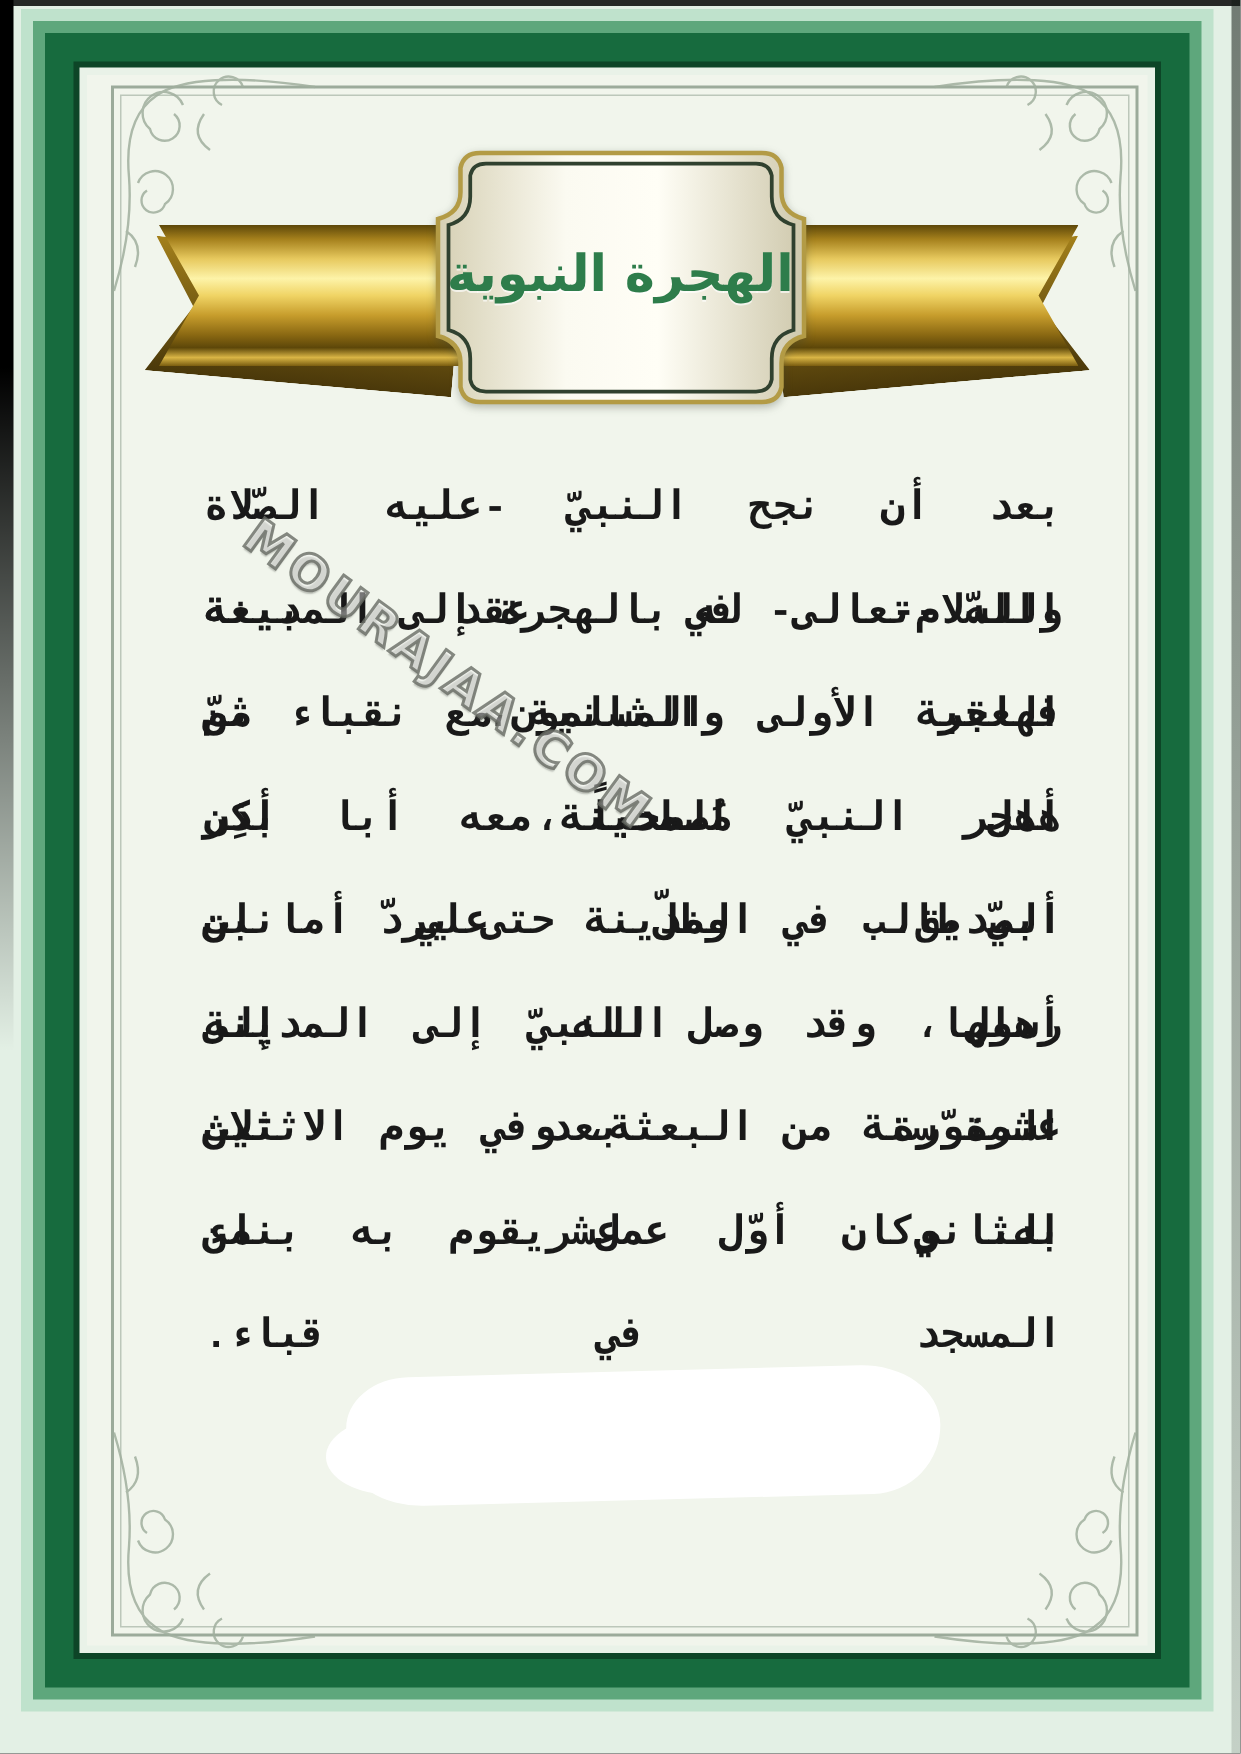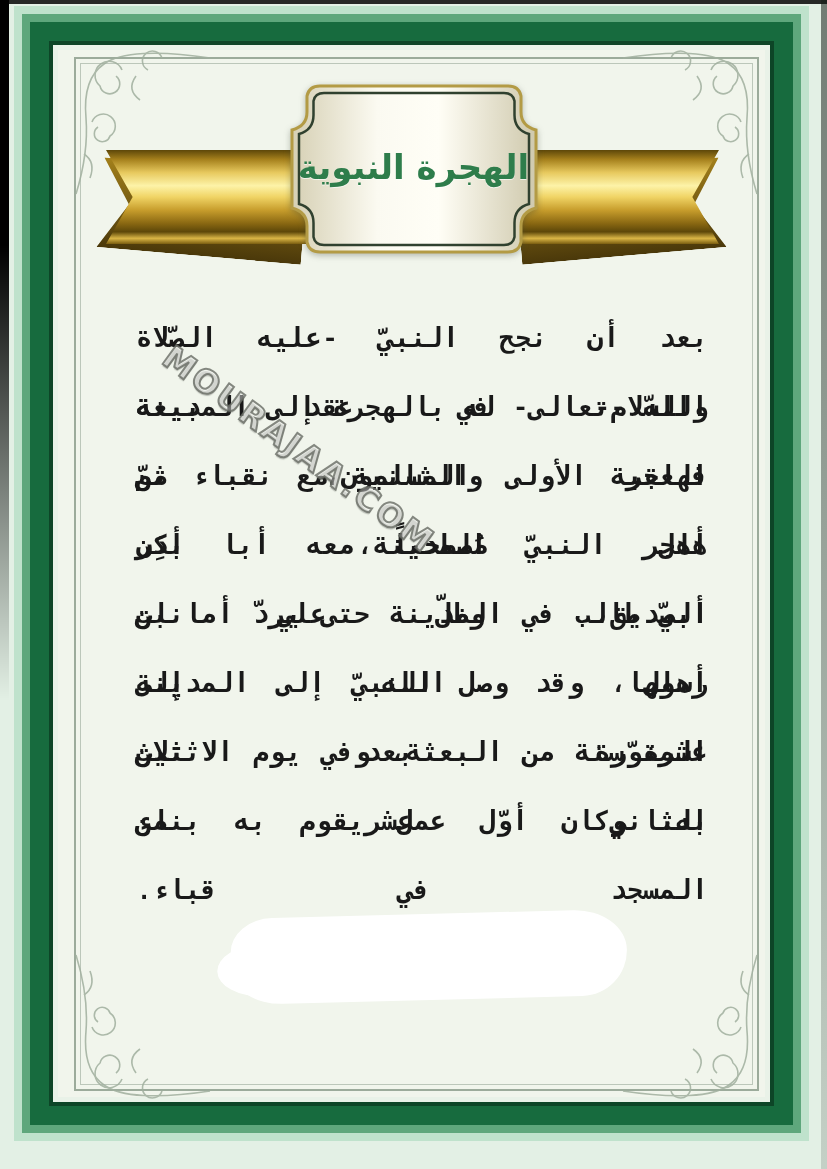--- a/index.html
+++ b/index.html
@@ -66,21 +66,21 @@
   .ru-right{right:104px;clip-path:polygon(0 0,100% 0,86% 50%,100% 100%,0 100%);transform:rotate(-5deg);}
   .ribbon{
     position:absolute;top:150px;width:205px;height:94px;z-index:3;
     background:linear-gradient(180deg,
       #5d4709 0%,#a5801c 10%,#e7c95e 24%,#fdf3a8 38%,#f0d465 50%,
       #c79d2c 64%,#8a6812 78%,#5d4709 87%,var(--gold) 94%,#7a5d10 100%);
   }
   .rb-left{left:106px;clip-path:polygon(0 0,100% 0,100% 100%,0 100%,13% 50%);}
   .rb-right{right:108px;clip-path:polygon(0 0,100% 0,87% 50%,100% 100%,0 100%);}
   .badge{
-    position:absolute;top:76px;left:50%;transform:translateX(-50%);
+    position:absolute;top:92px;left:50%;transform:translateX(-50%);
     width:292px;height:186px;z-index:4;
     filter:drop-shadow(0 2px 3px rgba(60,70,55,.35));
   }
   .badge svg{position:absolute;inset:0;}
   .badge-title{
     position:absolute;inset:0;
     display:flex;align-items:center;justify-content:center;
     padding-bottom:4px;
     font-size:34px;font-weight:700;color:var(--title-green);
     text-shadow:0 1px 0 rgba(255,255,255,.65);

